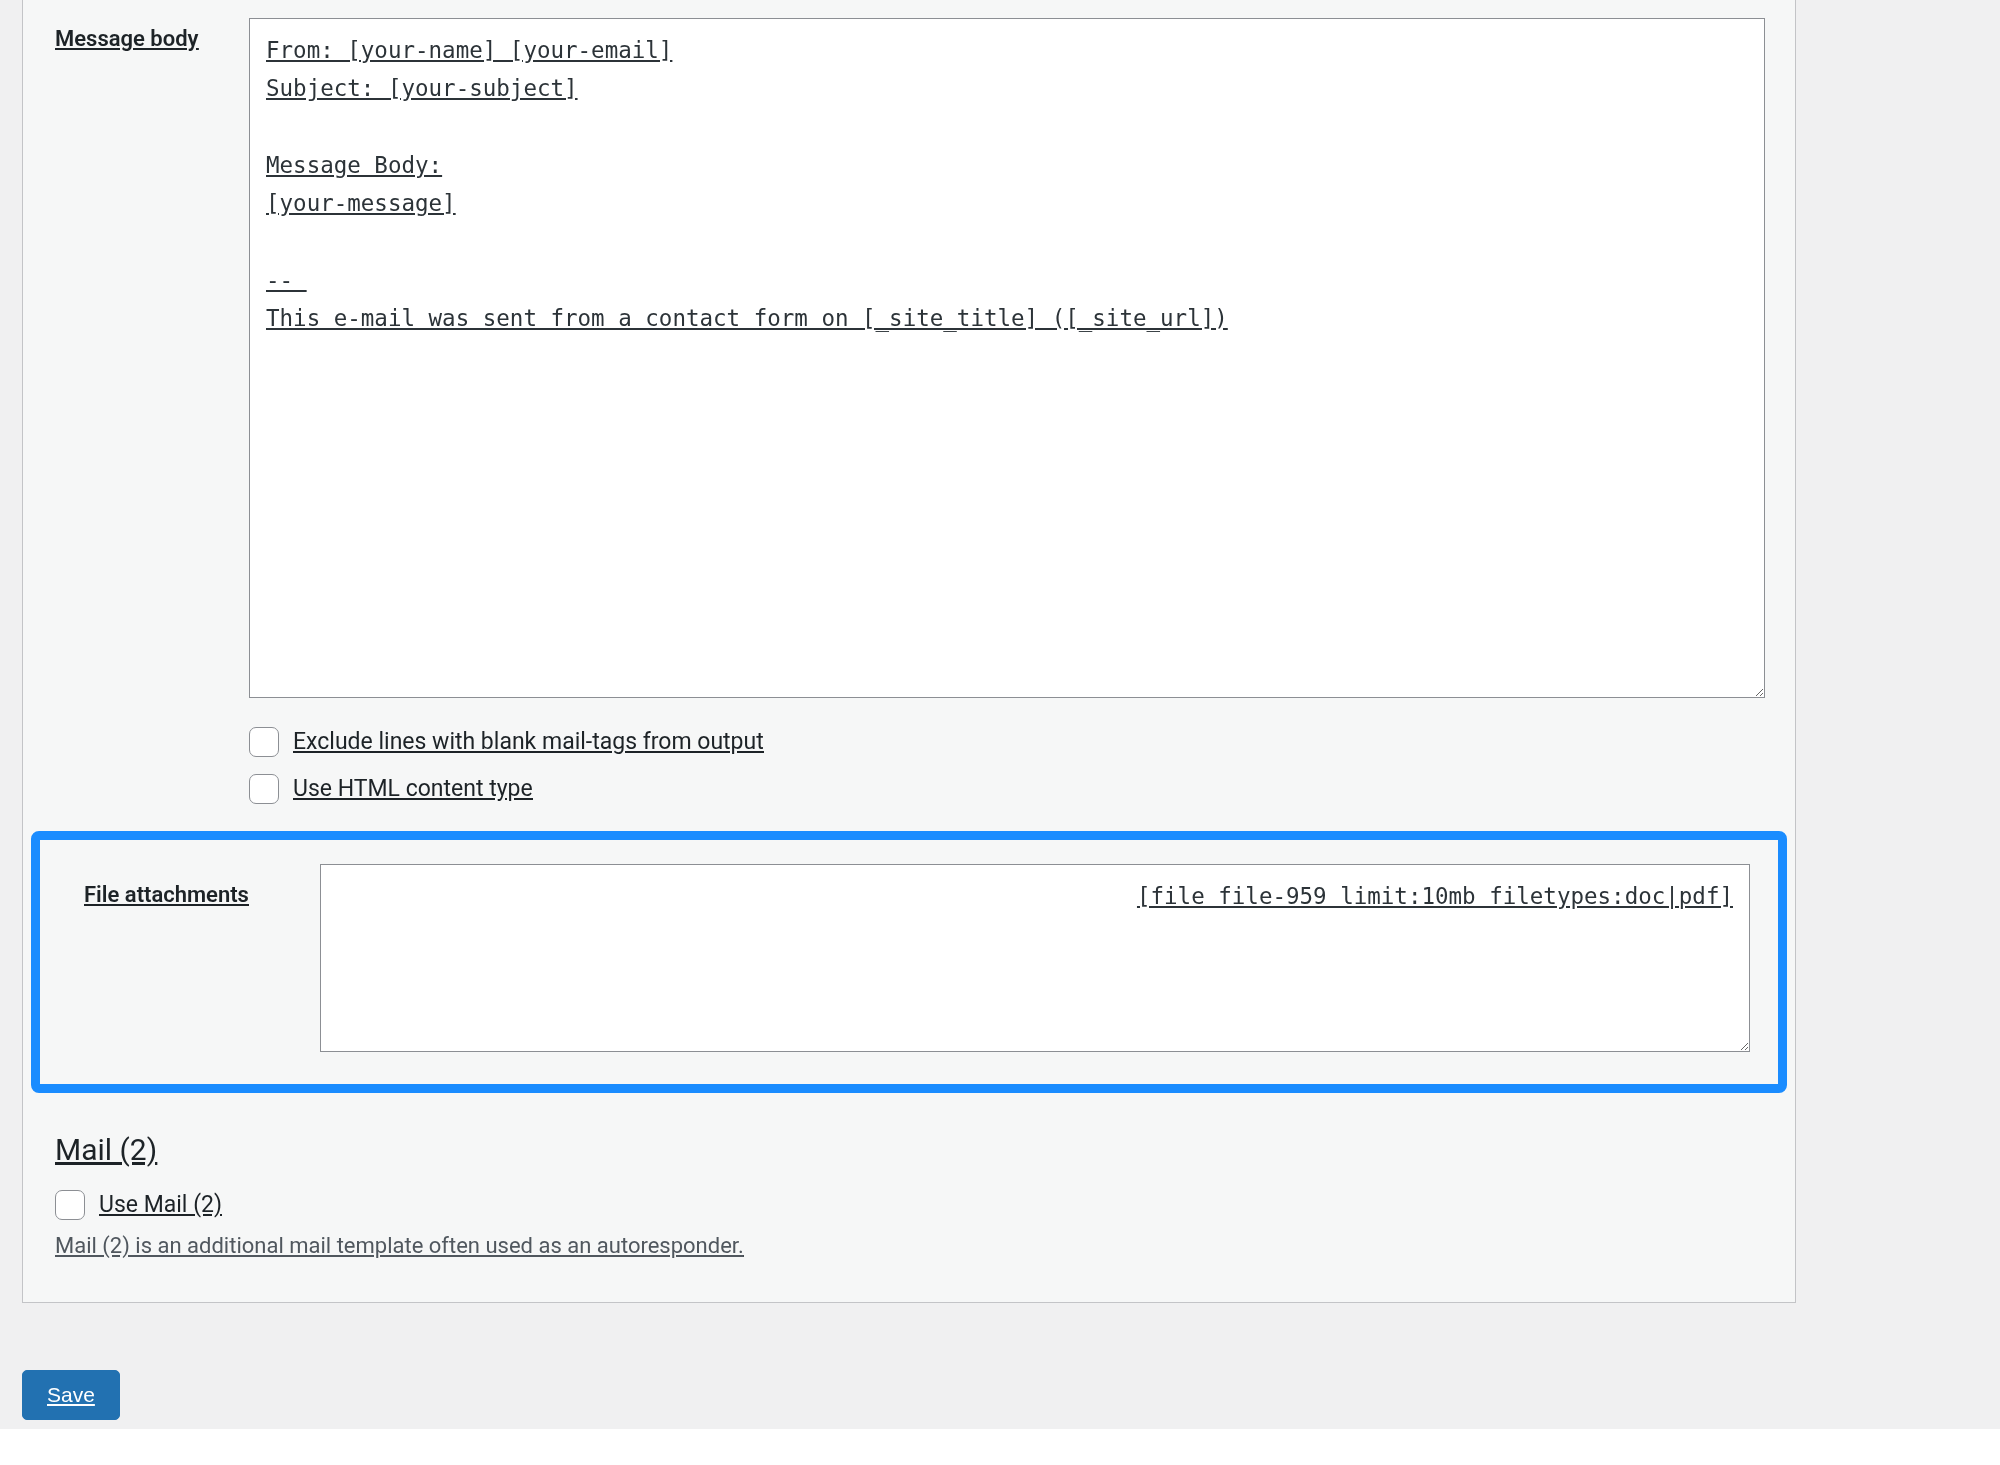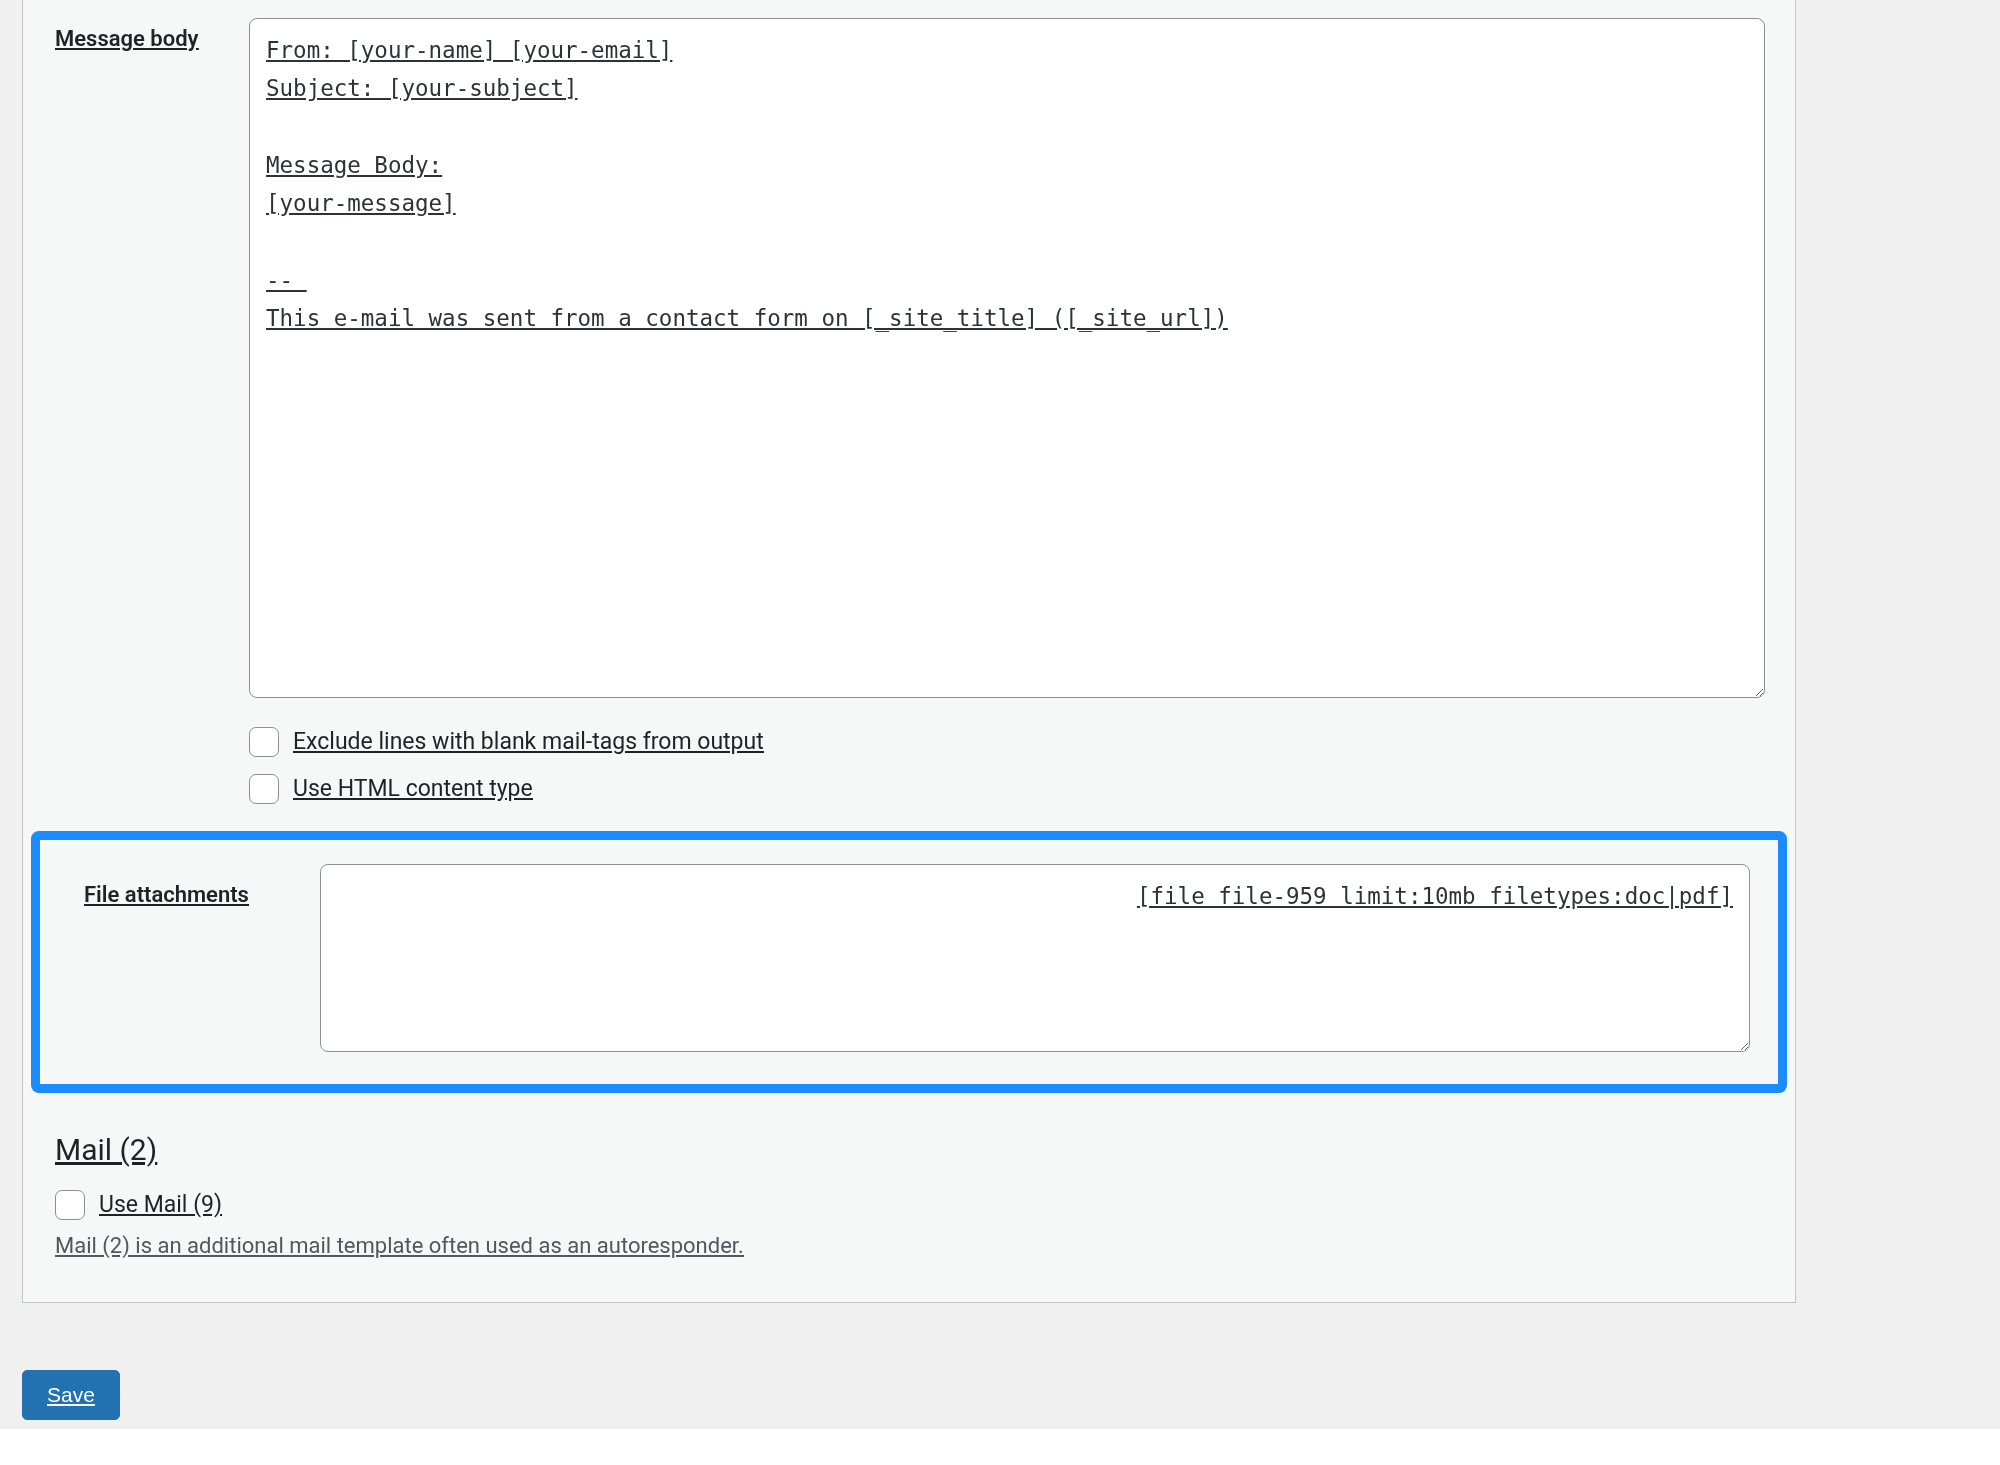--- a/index.html
+++ b/index.html
@@ -35,21 +35,21 @@
       font-size: 22px;
     }
     .row-body {
       flex: 1;
       padding: 18px 30px 18px 0;
     }
     textarea {
       width: 100%;
       background: #fff;
       border: 1px solid #8c8f94;
-      border-radius: 8px;
+      border-radius: 0;
       padding: 12px 16px;
       font-family: ui-monospace, Menlo, Monaco, Consolas, monospace;
       font-size: 22.5px;
       line-height: 1.7;
       color: #2c3338;
       resize: both;
     }
     textarea.body-area { height: 680px; }
     textarea.attach-area { height: 188px; text-align: right; }
 
@@ -148,21 +148,21 @@
       <div class="row-body">
         <textarea class="attach-area" style="">[file file-959 limit:10mb filetypes:doc|pdf]</textarea>
       </div>
     </div>
   </div>
 
   <div class="mail2">
     <h3>Mail (2)</h3>
     <label class="check-line">
       <input type="checkbox" class="wp" style="">
-      <span>Use Mail (9)</span>
+      <span>Use Mail (2)</span>
     </label>
     <div class="desc">Mail (2) is an additional mail template often used as an autoresponder.</div>
   </div>
 
 </div>
 
 <button class="save-btn">Save</button>
 
 <div class="white-strip"></div>
 

